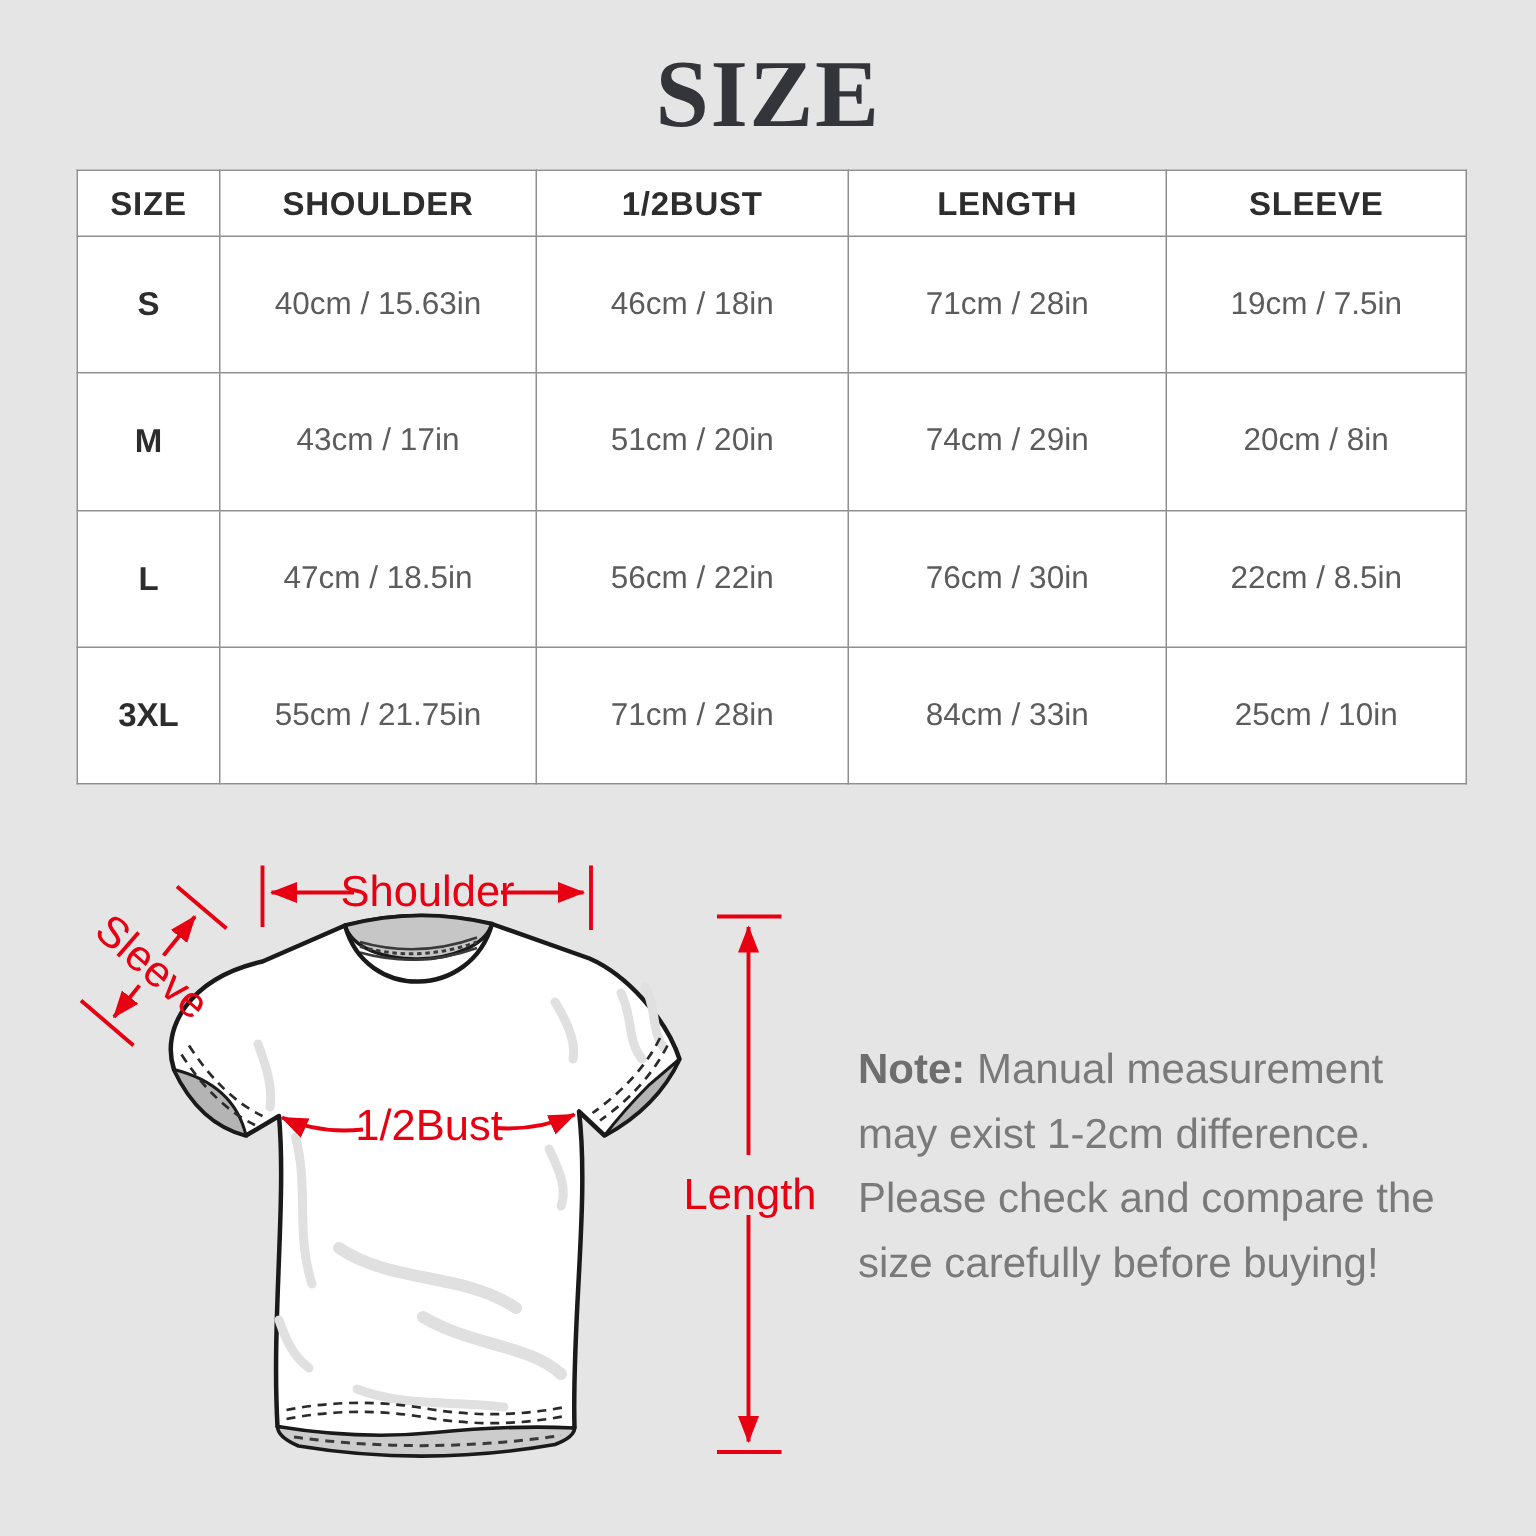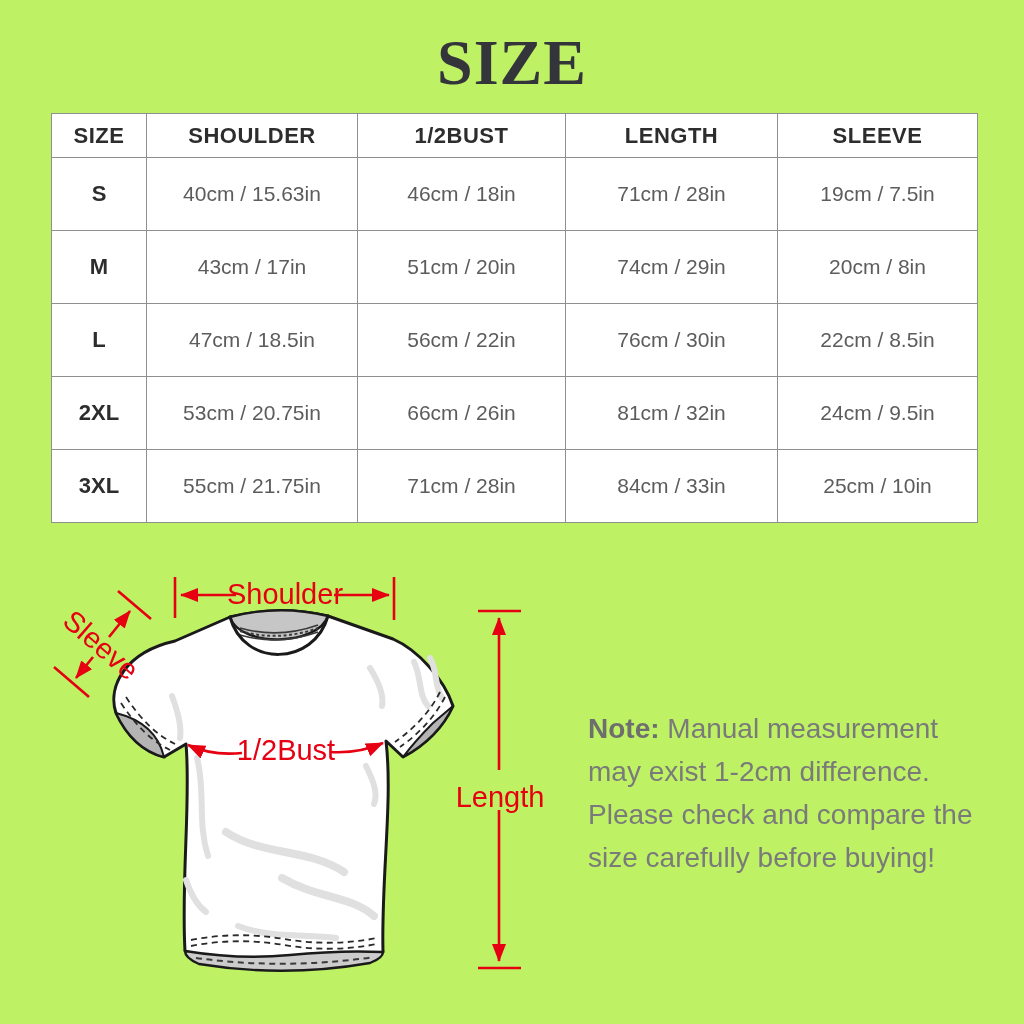--- a/index.html
+++ b/index.html
@@ -1,17 +1,17 @@
 <!DOCTYPE html>
 <html><head>
 <meta charset="utf-8">
 <style>
   html,body{margin:0;padding:0;background:#ffffff;}
   .stage{
-    position:relative;width:1024px;height:1024px;background:#bef264;overflow:hidden;
+    position:relative;width:1024px;height:1024px;background:#e5e5e5;overflow:hidden;
     font-family:"Liberation Sans","DejaVu Sans",sans-serif;
   }
   
   .page-title{
     position:absolute;top:30px;left:0;width:1024px;margin:0;
     text-align:center;font-family:"Liberation Serif","DejaVu Serif",serif;
     font-weight:700;font-size:64px;line-height:66px;color:#34343b;letter-spacing:1px;
   }
   
   table.size-table{
@@ -22,21 +22,21 @@
     border:1.5px solid #8f8f8f;text-align:center;vertical-align:middle;
     padding:0;overflow:hidden;white-space:nowrap;
   }
   .size-table thead tr{height:44px;}
   .size-table tbody tr{height:45.7px;}
   .size-table thead th{font-size:22px;font-weight:700;color:#2d2d2d;letter-spacing:0.5px;}
   .size-table tbody th{font-size:22px;font-weight:700;color:#2d2d2d;}
   .size-table tbody td{font-size:21px;font-weight:400;color:#5c5c5c;}
   
   .note{
-    position:absolute;left:572px;top:691px;width:408px;margin:16px;
+    position:absolute;left:572px;top:691px;width:408px;margin:0;
     font-size:28px;line-height:43px;color:#7a7a7a;
   }
   .note b{font-weight:700;color:#6e6e6e;}
   
   svg.diagram{position:absolute;left:0;top:0;width:1024px;height:1024px;}
   .outline{fill:#ffffff;stroke:#1a1a1a;stroke-width:3;stroke-linejoin:round;}
   .darkline{fill:none;stroke:#1a1a1a;stroke-width:2.6;stroke-linecap:round;}
   .grayfill{fill:#c6c6c6;stroke:#1a1a1a;stroke-width:2.4;}
   .cuffgray{fill:#b4b4b4;stroke:#1a1a1a;stroke-width:2;}
   .rimgray{fill:#cccccc;stroke:#1a1a1a;stroke-width:2.4;}
@@ -88,27 +88,20 @@
         <td>20cm / 8in</td>
       </tr>
       <tr>
         <th>L</th>
         <td>47cm / 18.5in</td>
         <td>56cm / 22in</td>
         <td>76cm / 30in</td>
         <td>22cm / 8.5in</td>
       </tr>
       <tr>
-        <th>2XL</th>
-        <td>53cm / 20.75in</td>
-        <td>66cm / 26in</td>
-        <td>81cm / 32in</td>
-        <td>24cm / 9.5in</td>
-      </tr>
-      <tr>
         <th>3XL</th>
         <td>55cm / 21.75in</td>
         <td>71cm / 28in</td>
         <td>84cm / 33in</td>
         <td>25cm / 10in</td>
       </tr>
     </tbody>
   </table>
 
   <svg class="diagram" viewBox="0 0 1024 1024">

